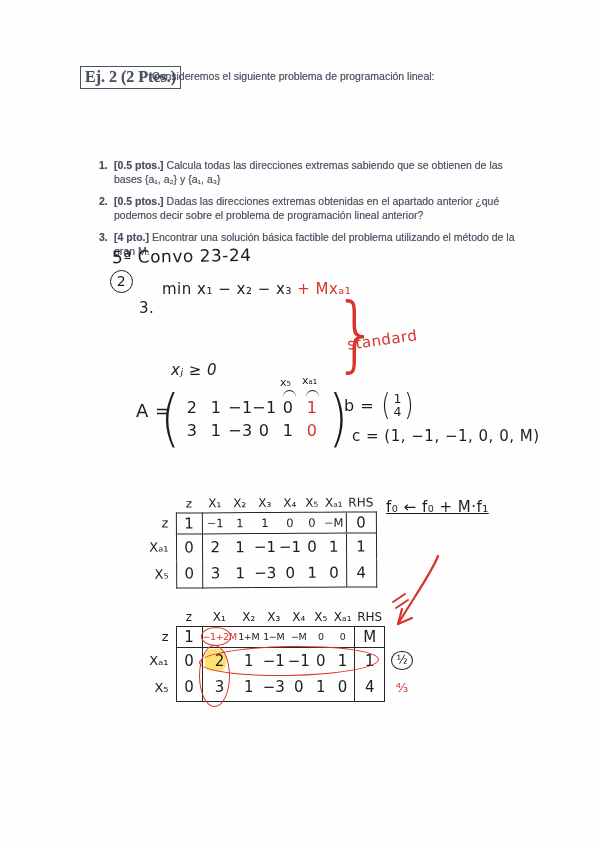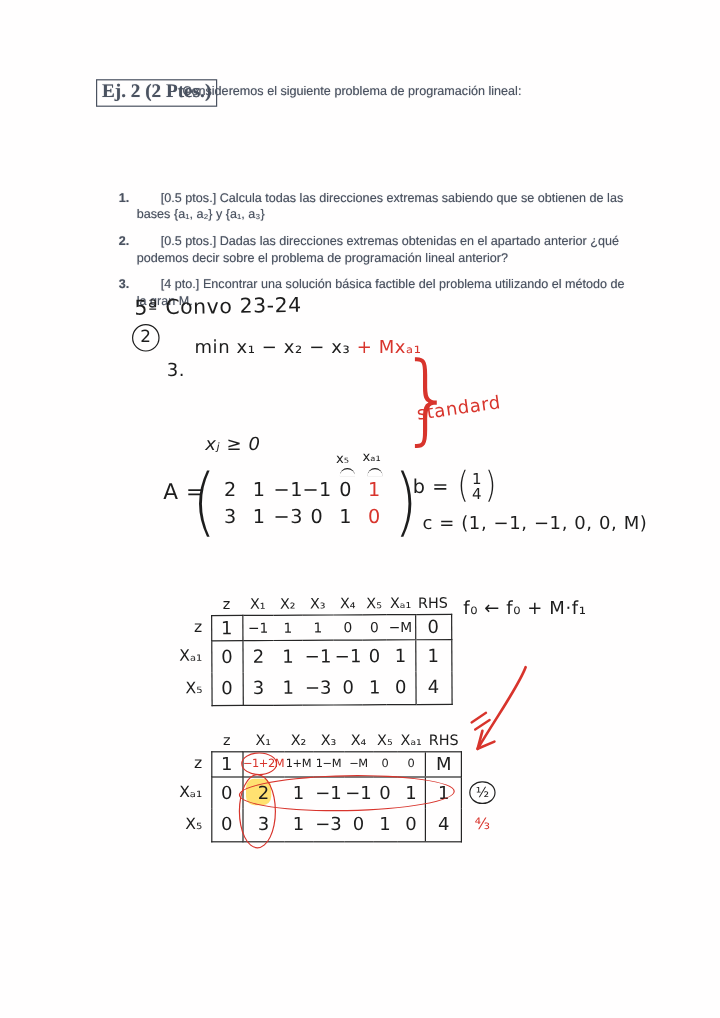--- a/index.html
+++ b/index.html
@@ -16,21 +16,21 @@
   }
   #intro { position:absolute; left:152px; top:70px; font-size:10.5px; }
   #problem {
     position:absolute; left:228px; top:94px;
     font-family:"DejaVu Serif", serif; font-style:italic; font-size:11px;
     display:grid; grid-template-columns:30px auto; line-height:14px;
   }
   #items { position:absolute; left:99px; top:158px; width:424px; font-size:10.5px; line-height:1.38; }
   .item { display:flex; margin-bottom:7px; }
   .inum { font-weight:bold; width:15px; flex:none; }
-  .pts  { font-weight:normal; margin-right:3px;margin-left:20px; }
+  .pts  { font-weight:bold; margin-right:3px; }
 
   
   .hand { font-family:"DejaVu Sans", sans-serif; color:#1d1d1d; letter-spacing:.5px; }
   .red  { color:#d8342c; }
   .abs  { position:absolute; }
 
   #circled-two {
     position:absolute; left:110px; top:270px; width:21px; height:21px;
     border:1.6px solid #1d1d1d; border-radius:50%; text-align:center;
     line-height:21px; font-size:14px;
@@ -206,21 +206,21 @@
       <td class="bx">1</td>
       <td class="bx">−3</td>
       <td class="bx">0</td>
       <td class="bx">1</td>
       <td class="bx">0</td>
       <td class="bx rh">4</td>
       <td class="ratio"></td>
     </tr>
   </tbody>
     </table>
-  <div class="abs hand" style="left:386px; top:498px; font-size:15px;">f₀ ← f₀ + M·f₁</div>
+  <div class="abs hand" style="left:386px; top:498px; font-size:15px;text-decoration:underline;">f₀ ← f₀ + M·f₁</div>
 
   <svg style="left:386px; top:550px;" width="66" height="86" viewBox="0 0 66 86">
     <path d="M52,6 C46,22 30,44 12,74" stroke="#d8342c" stroke-width="2.2" fill="none" stroke-linecap="round"></path>
     <path d="M12,74 L26,68 M12,74 L16,59" stroke="#d8342c" stroke-width="2.2" fill="none" stroke-linecap="round"></path>
     <path d="M10,58 L22,50 M7,52 L19,44" stroke="#d8342c" stroke-width="2" fill="none" stroke-linecap="round"></path>
   </svg>
 
   <div id="hl-pivot"></div>
   <table class="tbl" style="left:140px; top:608px;">
     <colgroup>

